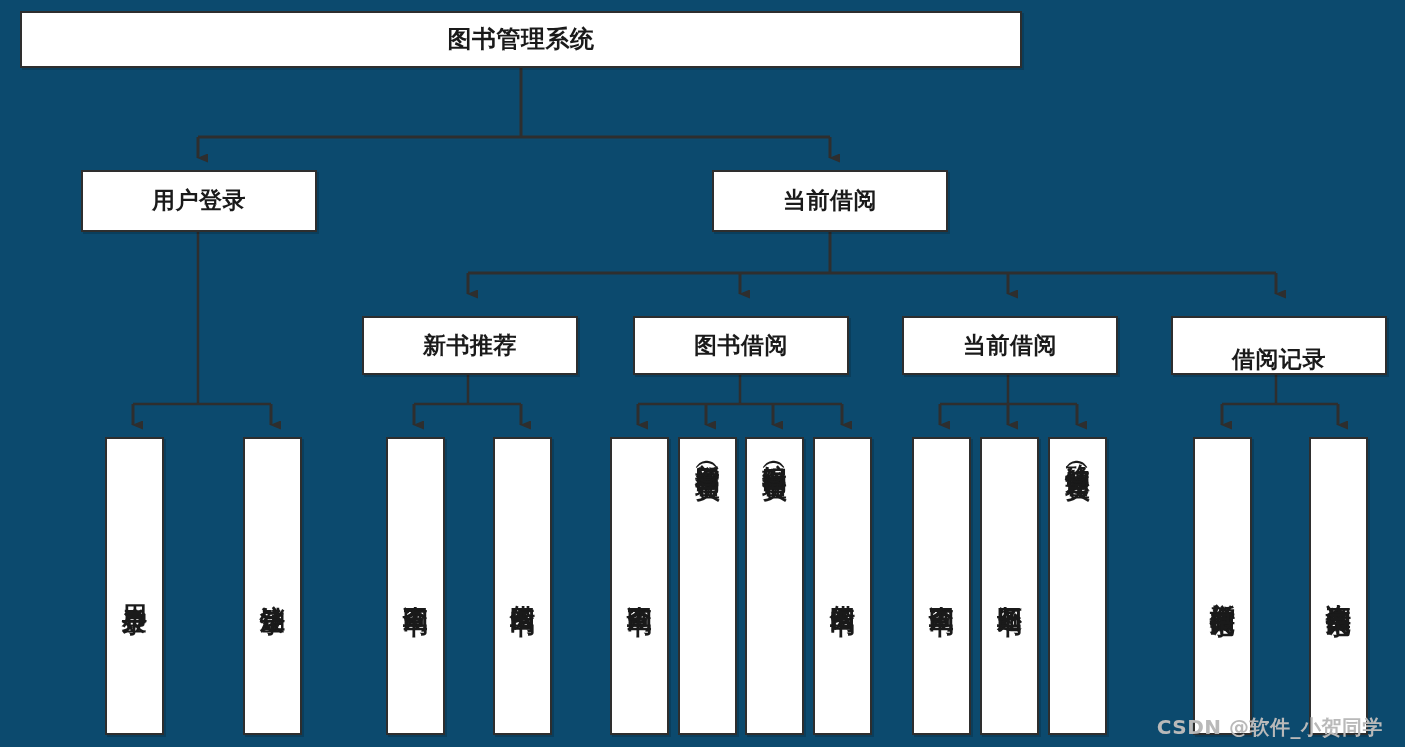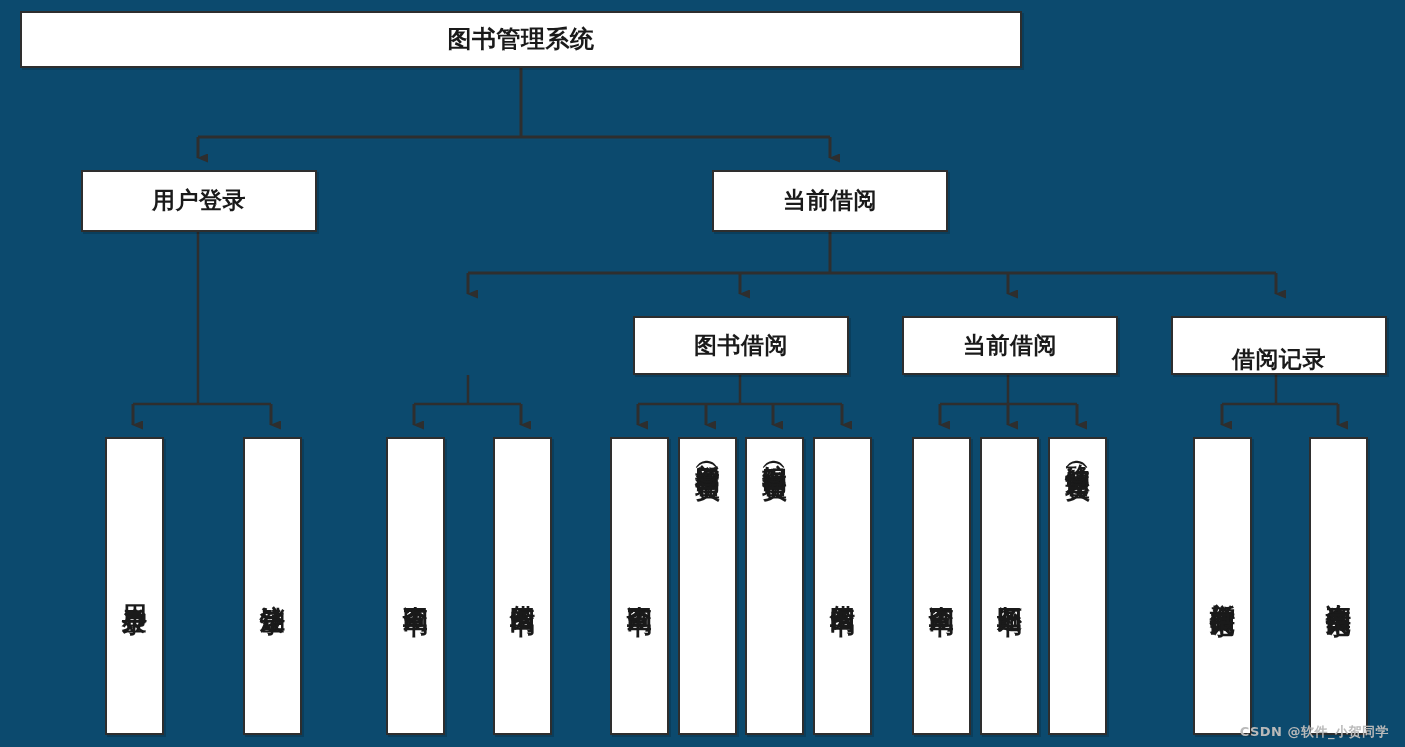--- a/index.html
+++ b/index.html
@@ -65,23 +65,23 @@
     display: block;
   }
   .node.vertical.tall-text .node-label {
     font-size: 24px;
   }
   .node.vertical.centered {
     align-items: center;
   }
   #watermark {
     position: absolute;
-    right: 16px;
+    right: 22px;
     bottom: 6px;
-    font-size: 13px;
+    font-size: 20px;
     color: #b9b9b9;
     letter-spacing: 0.5px;
     white-space: nowrap;
   }
 </style>
 </head>
 <body>
 
 <div id="diagram-root">
 
@@ -139,20 +139,23 @@
     <span class="node-label">图书管理系统</span>
   </div>
 
   <div class="node horizontal" style="left:81px; top:170px; width:236px; height:62px;">
     <span class="node-label">用户登录</span>
   </div>
   <div class="node horizontal" style="left:712px; top:170px; width:236px; height:62px;">
     <span class="node-label">当前借阅</span>
   </div>
 
+  <div class="node horizontal" style="left:362px; top:316px; width:216px; height:59px;">
+    <span class="node-label">新书推荐</span>
+  </div>
   <div class="node horizontal" style="left:902px; top:316px; width:216px; height:59px;">
     <span class="node-label">当前借阅</span>
   </div>
   <div class="node horizontal" style="left:633px; top:316px; width:216px; height:59px;">
     <span class="node-label">图书借阅</span>
   </div>
   <div class="node horizontal" style="left:1171px; top:316px; width:216px; height:59px;align-items:flex-end;">
     <span class="node-label">借阅记录</span>
   </div>
 

